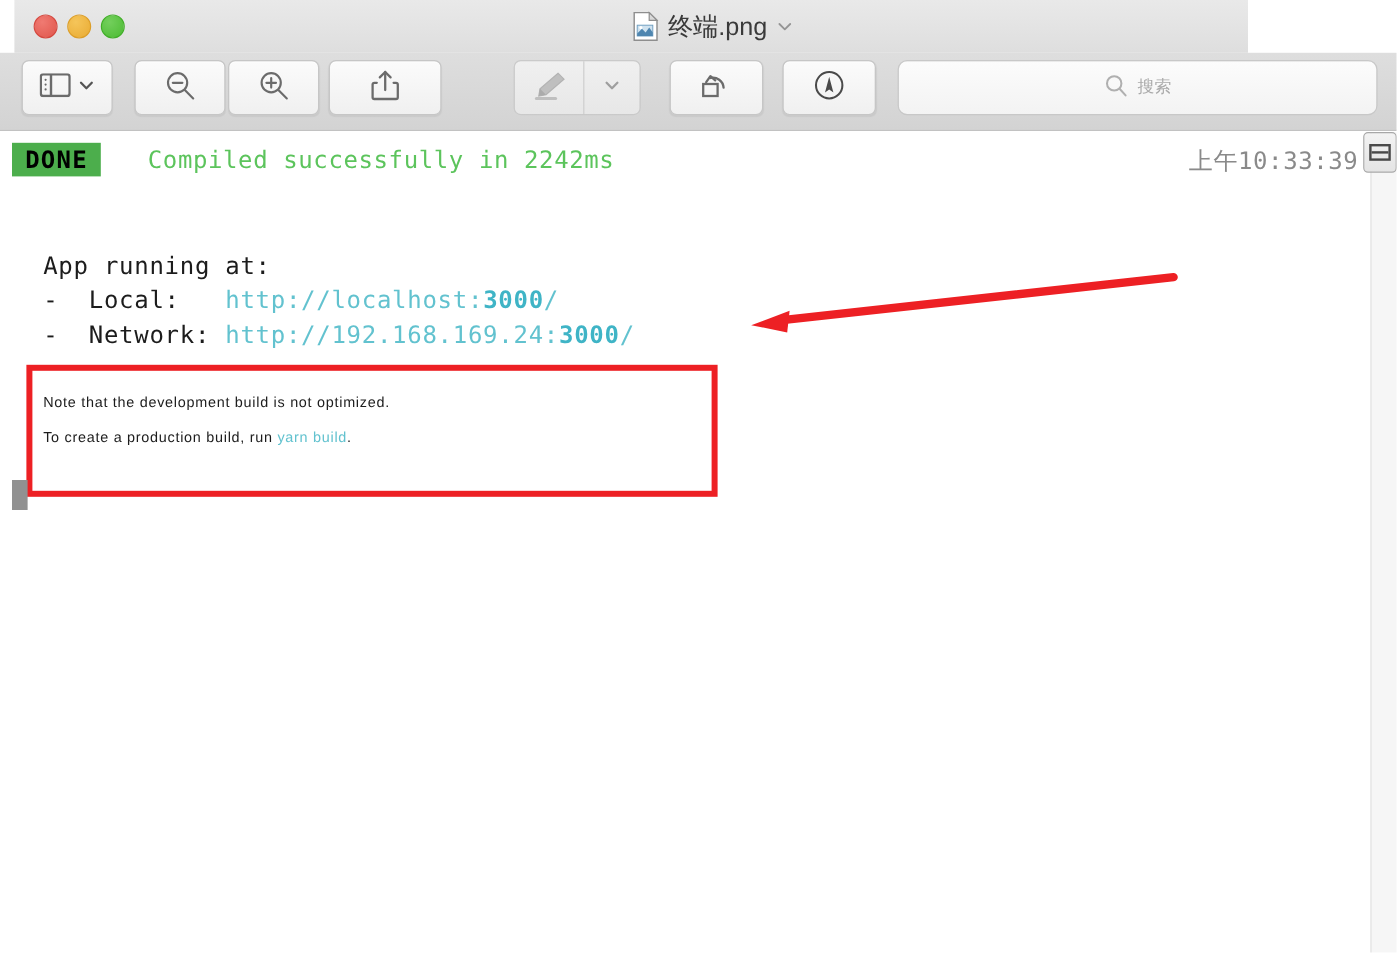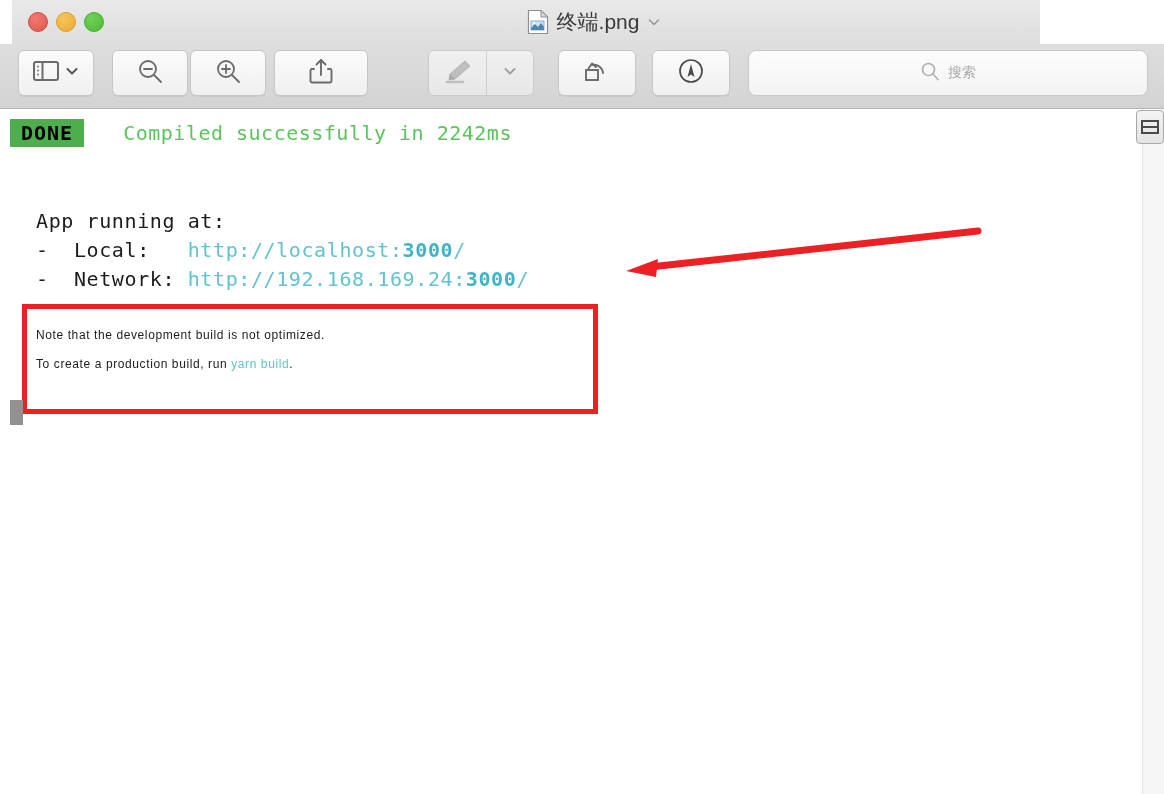--- a/index.html
+++ b/index.html
@@ -423,20 +423,21 @@
   </div>
 
   <div class="content">
     <div class="term">
 
       <div class="row-done">
         <span class="badge-done">DONE</span>
         <span class="done-msg">Compiled successfully in 2242ms</span>
       </div>
 
+      <div class="timestamp">上午10:33:39</div>
 
       <div class="block-running"><span>App running at:</span>
 <span>-  Local:   </span><span class="url">http://localhost:</span><span class="port">3000</span><span class="url">/</span>
 <span>-  Network: </span><span class="url">http://192.168.169.24:</span><span class="port">3000</span><span class="url">/</span></div>
 
       <div class="redbox"></div>
 
       <svg class="arrow-svg" viewBox="0 0 400 80">
         <line x1="378" y1="16" x2="50" y2="52" stroke="#ed2024" stroke-width="7" stroke-linecap="round"></line>
         <path d="M26 56 L58 44 L56 62 Z" fill="#ed2024"></path>

